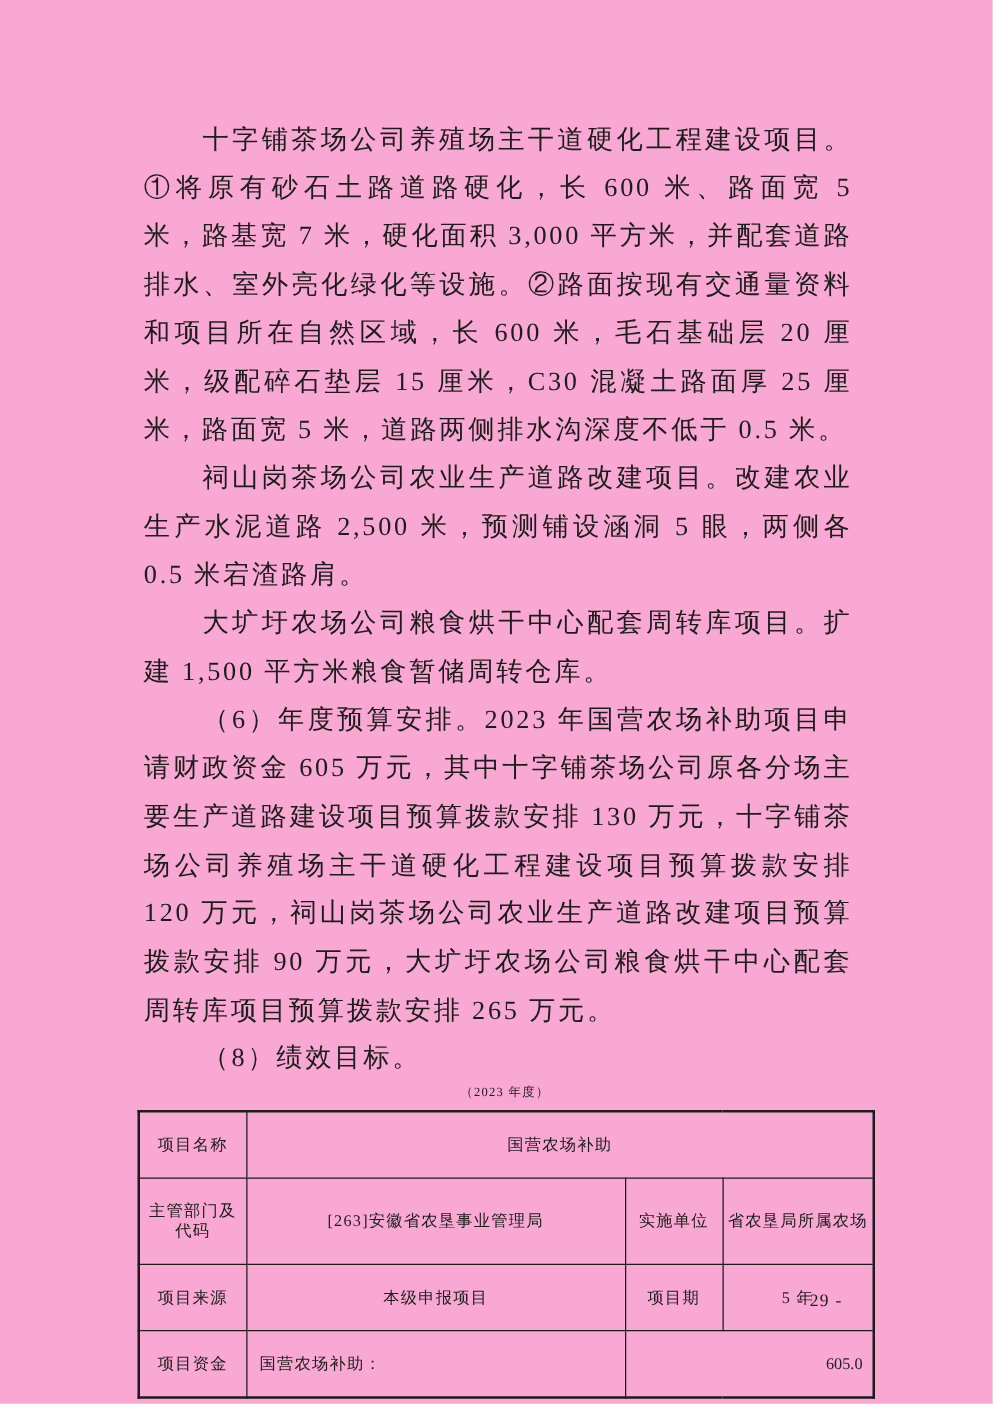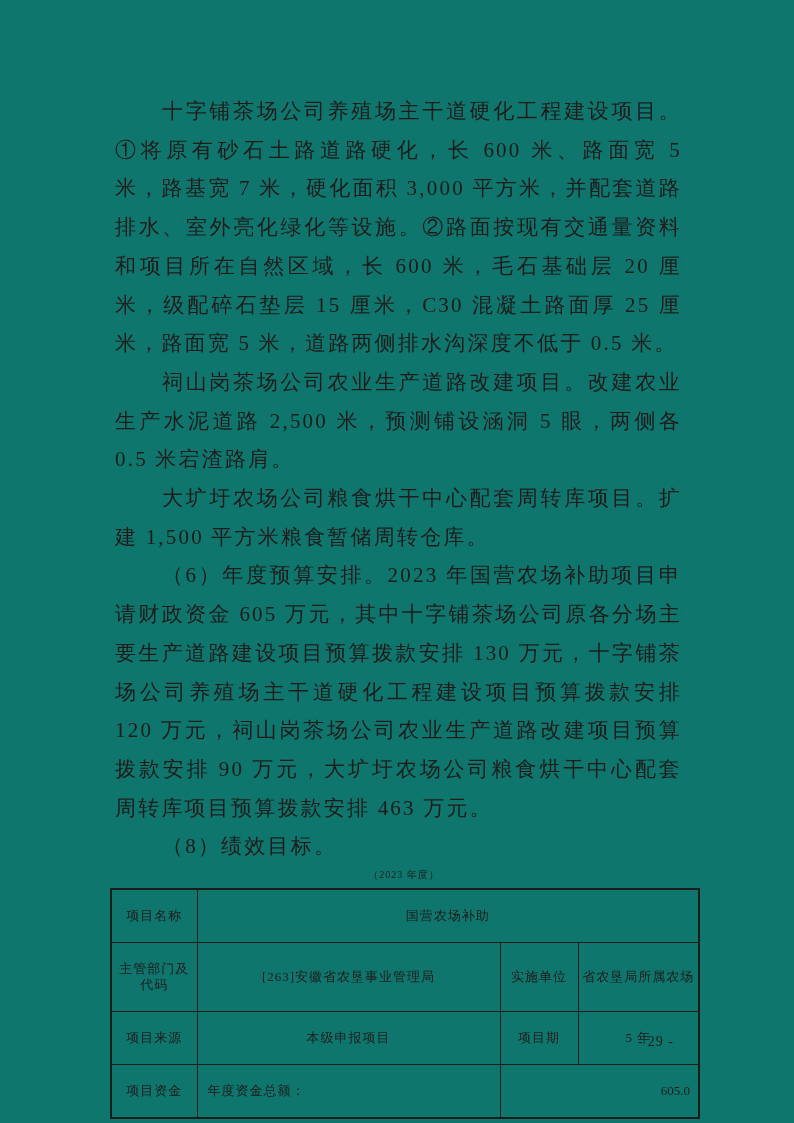--- a/index.html
+++ b/index.html
@@ -1,21 +1,21 @@
 <!DOCTYPE html>
 <html lang="zh"><head>
 <meta charset="utf-8">
 <style>
   html, body { margin: 0; padding: 0; background: #e9e9e9; }
   .page {
     position: relative;
     width: 794px;
     height: 1123px;
     margin: 0 auto;
-    background: #0f766e;
+    background: #f9a8d4;
     font-family: "Liberation Serif", "DejaVu Serif", serif;
     color: #1c1c1c;
     overflow: hidden;
   }
   .content {
     position: absolute;
     left: 110px;
     top: 92px;
     width: 588px;
   }
@@ -89,21 +89,21 @@
 </head>
 <body>
 
 <div class="page">
   <div class="content">
 
     <div class="text-block">
       <p>十字铺茶场公司养殖场主干道硬化工程建设项目。①将原有砂石土路道路硬化，长 600 米、路面宽 5 米，路基宽 7 米，硬化面积 3,000 平方米，并配套道路排水、室外亮化绿化等设施。②路面按现有交通量资料和项目所在自然区域，长 600 米，毛石基础层 20 厘米，级配碎石垫层 15 厘米，C30 混凝土路面厚 25 厘米，路面宽 5 米，道路两侧排水沟深度不低于 0.5 米。</p>
       <p>祠山岗茶场公司农业生产道路改建项目。改建农业生产水泥道路 2,500 米，预测铺设涵洞 5 眼，两侧各 0.5 米宕渣路肩。</p>
       <p>大圹圩农场公司粮食烘干中心配套周转库项目。扩建 1,500 平方米粮食暂储周转仓库。</p>
-      <p>（6）年度预算安排。2023 年国营农场补助项目申请财政资金 605 万元，其中十字铺茶场公司原各分场主要生产道路建设项目预算拨款安排 130 万元，十字铺茶场公司养殖场主干道硬化工程建设项目预算拨款安排 120 万元，祠山岗茶场公司农业生产道路改建项目预算拨款安排 90 万元，大圹圩农场公司粮食烘干中心配套周转库项目预算拨款安排 463 万元。</p>
+      <p>（6）年度预算安排。2023 年国营农场补助项目申请财政资金 605 万元，其中十字铺茶场公司原各分场主要生产道路建设项目预算拨款安排 130 万元，十字铺茶场公司养殖场主干道硬化工程建设项目预算拨款安排 120 万元，祠山岗茶场公司农业生产道路改建项目预算拨款安排 90 万元，大圹圩农场公司粮食烘干中心配套周转库项目预算拨款安排 265 万元。</p>
       <p>（8）绩效目标。</p>
     </div>
 
     <div class="table-subtitle">（2023 年度）</div>
 
     <table class="perf">
       <colgroup>
         <col style="width:86px">
         <col style="width:303px">
         <col style="width:78px">
@@ -121,21 +121,21 @@
           <td>省农垦局所属农场</td>
         </tr>
         <tr class="r3">
           <td>项目来源</td>
           <td>本级申报项目</td>
           <td>项目期</td>
           <td>5 年</td>
         </tr>
         <tr class="r4">
           <td>项目资金</td>
-          <td class="al">年度资金总额：</td>
+          <td class="al">国营农场补助：</td>
           <td class="ar" colspan="2">605.0</td>
         </tr>
       </tbody>
     </table>
 
   </div>
 
   <div class="page-number">- 29 -</div>
 </div>
 

